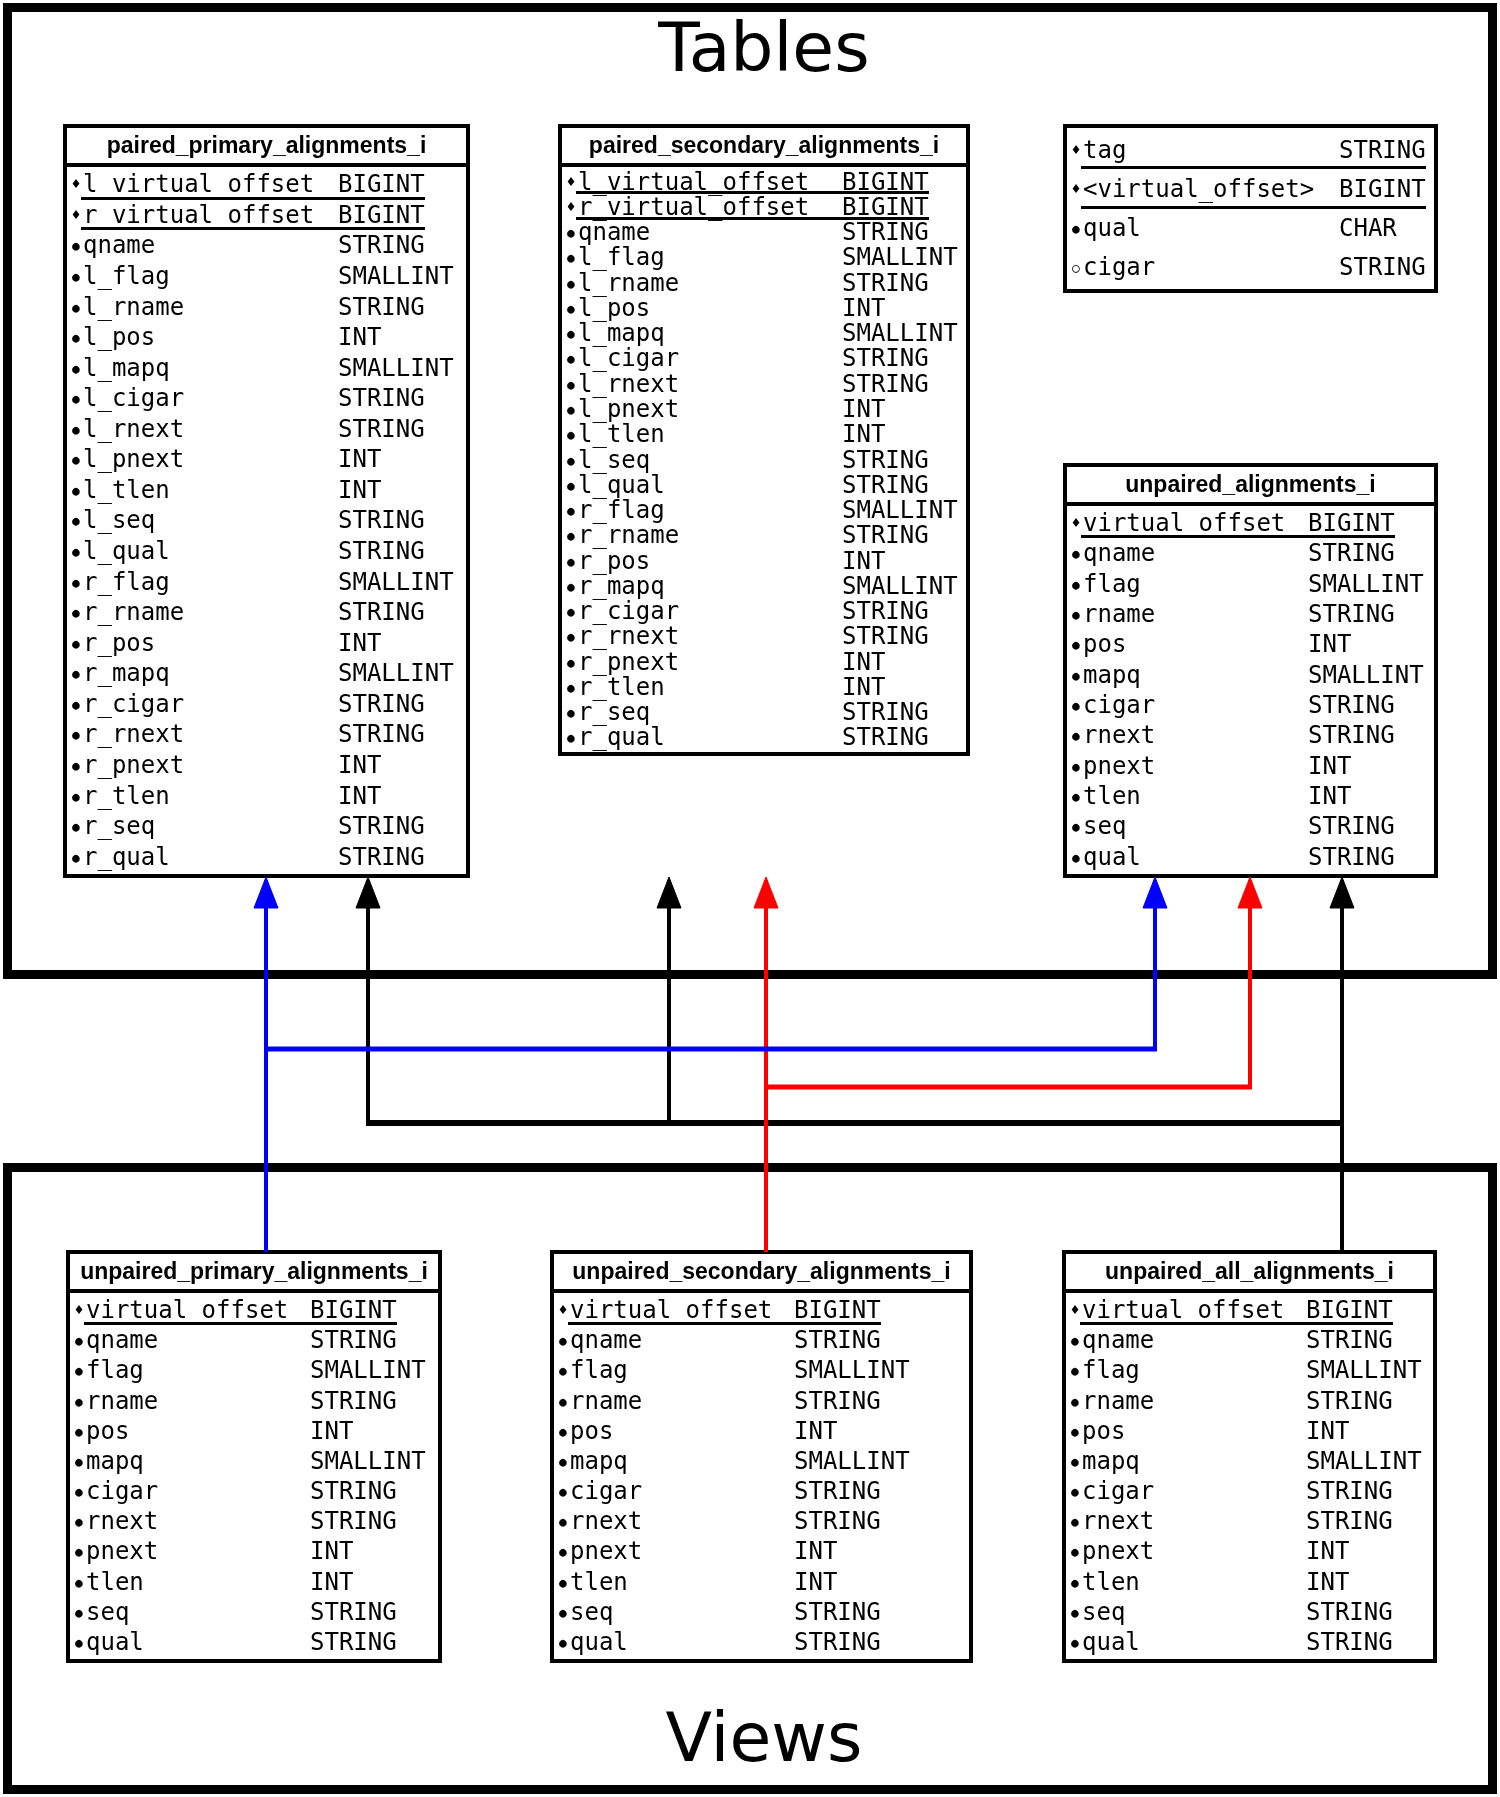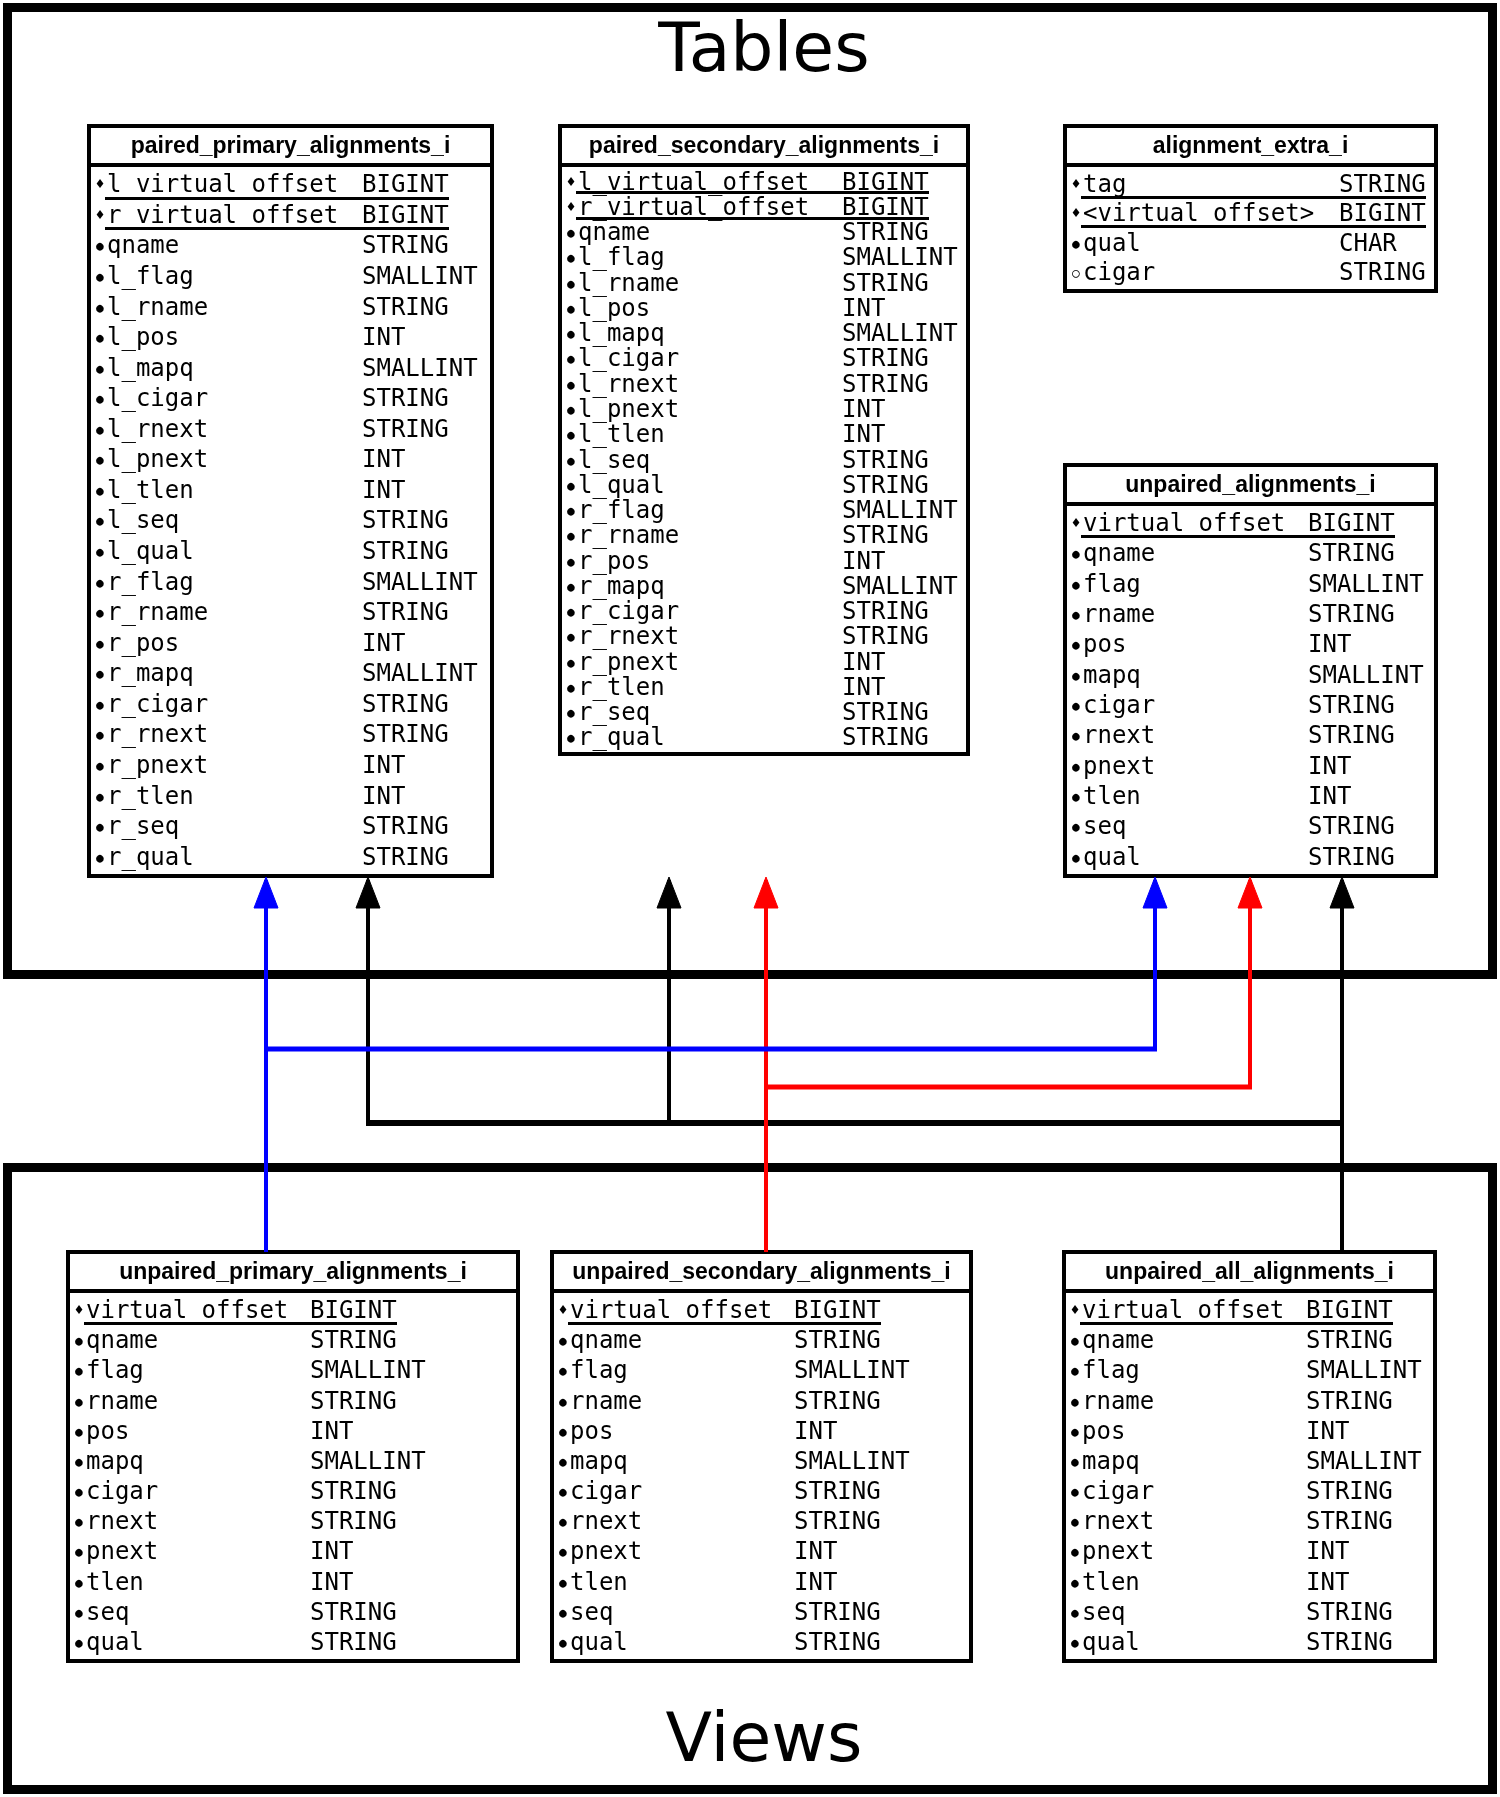--- a/index.html
+++ b/index.html
@@ -56,21 +56,21 @@
 <body>
 
 <div class="canvas">
 
   <div class="bigbox box-tables"></div>
   <div class="bigbox box-views"></div>
 
   <div class="big-title title-tables">Tables</div>
   <div class="big-title title-views">Views</div>
 
-  <div class="etable" style="left:63px; top:124px; width:407px; height:754px;margin-left:24px; --type-x:271px; --ul-w:344px;">
+  <div class="etable" style="left:63px; top:124px; width:407px; height:754px; --type-x:271px; --ul-w:344px;">
     <div class="ehead">paired_primary_alignments_i</div>
     <div class="ebody">
 
     <div class="erow" data-key="true">
           <span class="bullet" data-kind="key-diamond">♦</span>
           <span class="cname">l_virtual_offset</span>
           <span class="ctype">BIGINT</span>
         </div>
         <div class="erow" data-key="true">
           <span class="bullet" data-kind="key-diamond">♦</span>
@@ -301,21 +301,20 @@
         </div>
         <div class="erow" data-key="false">
           <span class="bullet" data-kind="required-dot">●</span>
           <span class="cname">r_qual</span>
           <span class="ctype">STRING</span>
         </div>
       </div>
   </div>
 
   <div class="etable" style="left:1063px; top:124px; width:375px; height:169px; --type-x:272px; --ul-w:345px;">
-    <div class="ehead">alignment_extra_i</div>
     <div class="ebody">
 
     <div class="erow" data-key="true">
           <span class="bullet" data-kind="key-diamond">♦</span>
           <span class="cname">tag</span>
           <span class="ctype">STRING</span>
         </div>
         <div class="erow" data-key="true">
           <span class="bullet" data-kind="key-diamond">♦</span>
           <span class="cname">&lt;virtual_offset&gt;</span>
@@ -394,21 +393,21 @@
           <span class="ctype">STRING</span>
         </div>
         <div class="erow" data-key="false">
           <span class="bullet" data-kind="required-dot">●</span>
           <span class="cname">qual</span>
           <span class="ctype">STRING</span>
         </div>
       </div>
   </div>
 
-  <div class="etable" style="left:66px; top:1250px; width:454px; height:413px; --type-x:240px; --ul-w:313px;">
+  <div class="etable" style="left:66px; top:1250px; width:376px; height:413px; --type-x:240px; --ul-w:313px;">
     <div class="ehead">unpaired_primary_alignments_i</div>
     <div class="ebody">
 
     <div class="erow" data-key="true">
           <span class="bullet" data-kind="key-diamond">♦</span>
           <span class="cname">virtual_offset</span>
           <span class="ctype">BIGINT</span>
         </div>
         <div class="erow" data-key="false">
           <span class="bullet" data-kind="required-dot">●</span>

